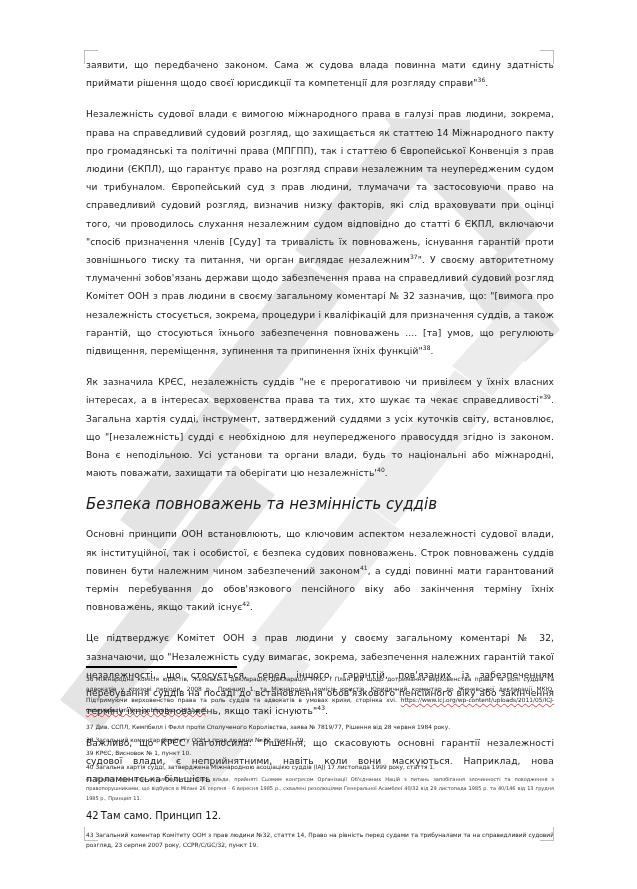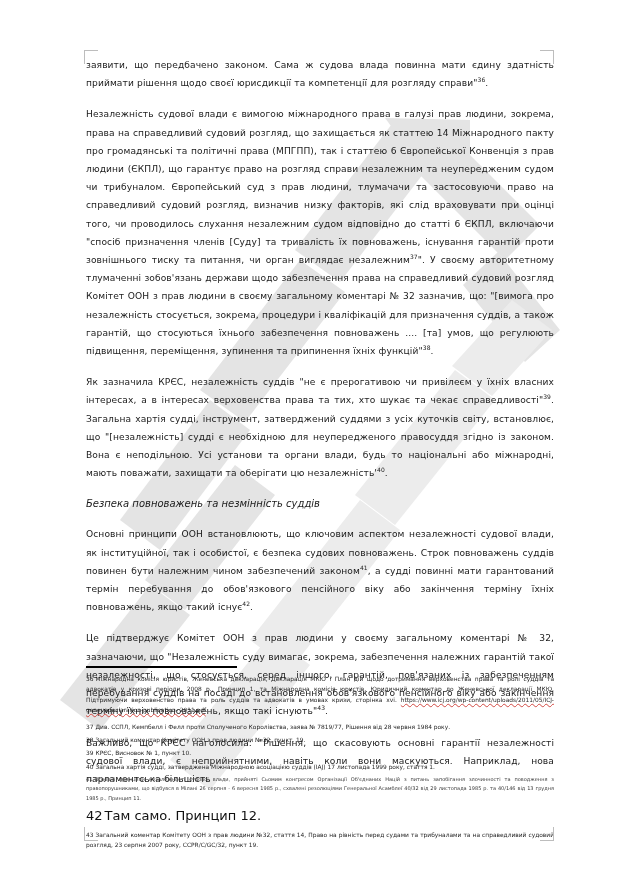--- a/index.html
+++ b/index.html
@@ -57,21 +57,21 @@
     line-height: 18.2px;
     text-align: justify;
     color: #1a1a1a;
     letter-spacing: 0.01em;
     word-spacing: 0.02em;
   }
   p.body-par:last-of-type { margin-bottom: 0; }
 
   .subhead {
     margin: 6px 0 12px 0;
-    font-size: 10px;
+    font-size: 15px;
     line-height: 18px;
     font-style: italic;
     color: #1a1a1a;
   }
 
   sup.fn {
     font-size: 6px;
     vertical-align: super;
     line-height: 0;
     color: #1a1a1a;
@@ -97,21 +97,21 @@
     line-height: 10.4px;
     text-align: justify;
     color: #1f1f1f;
   }
   .fn-item.tiny {
     font-size: 5px;
     line-height: 9.2px;
     color: #3a3a3a;
   }
   .fn-item.big {
-    font-size: 13px;
+    font-size: 10px;
     line-height: 14px;
     color: #111111;
     margin: 6px 0 7px 0;
   }
   .fn-item.spaced { margin-bottom: 6px; }
   .fn-num { margin-right: 2px; }
   .fn-link {
     color: #1f1f1f;
     text-decoration: underline;
   }

